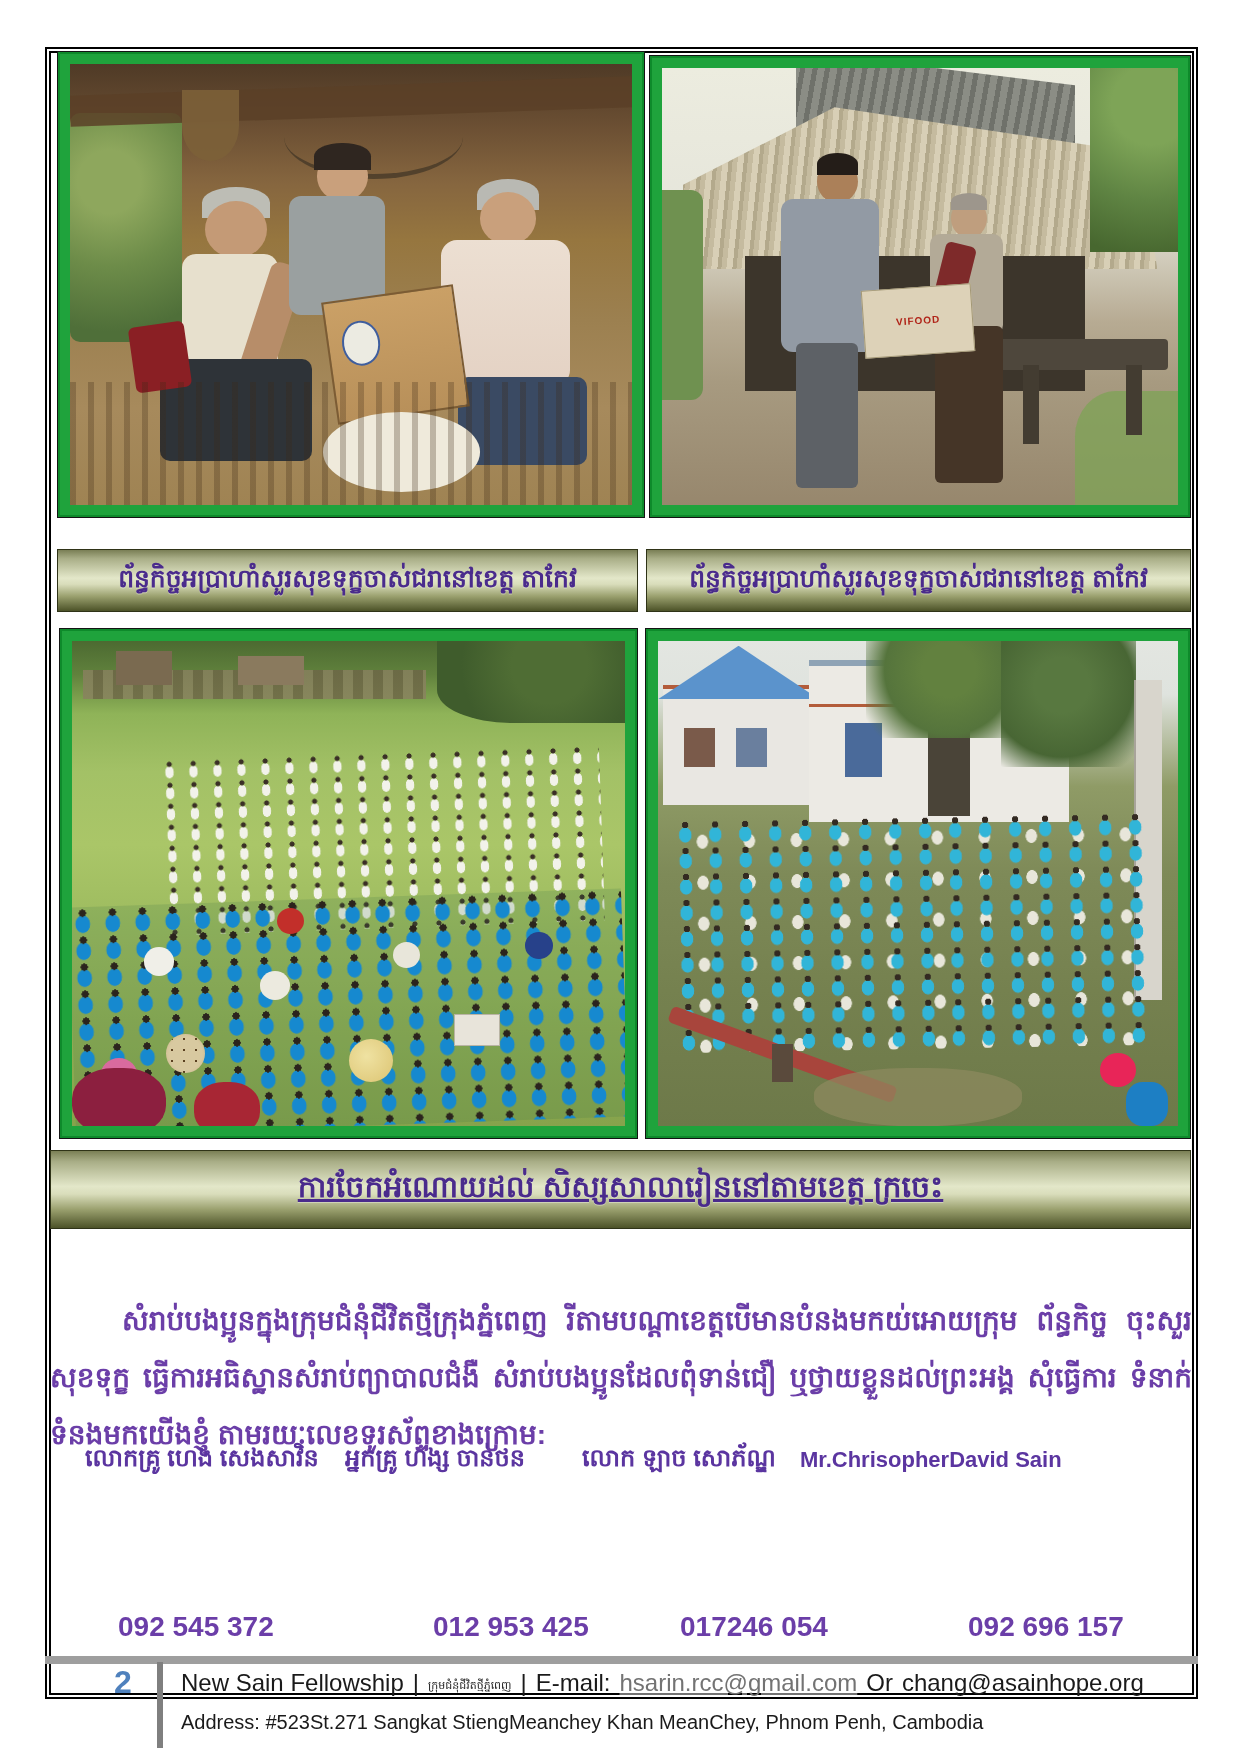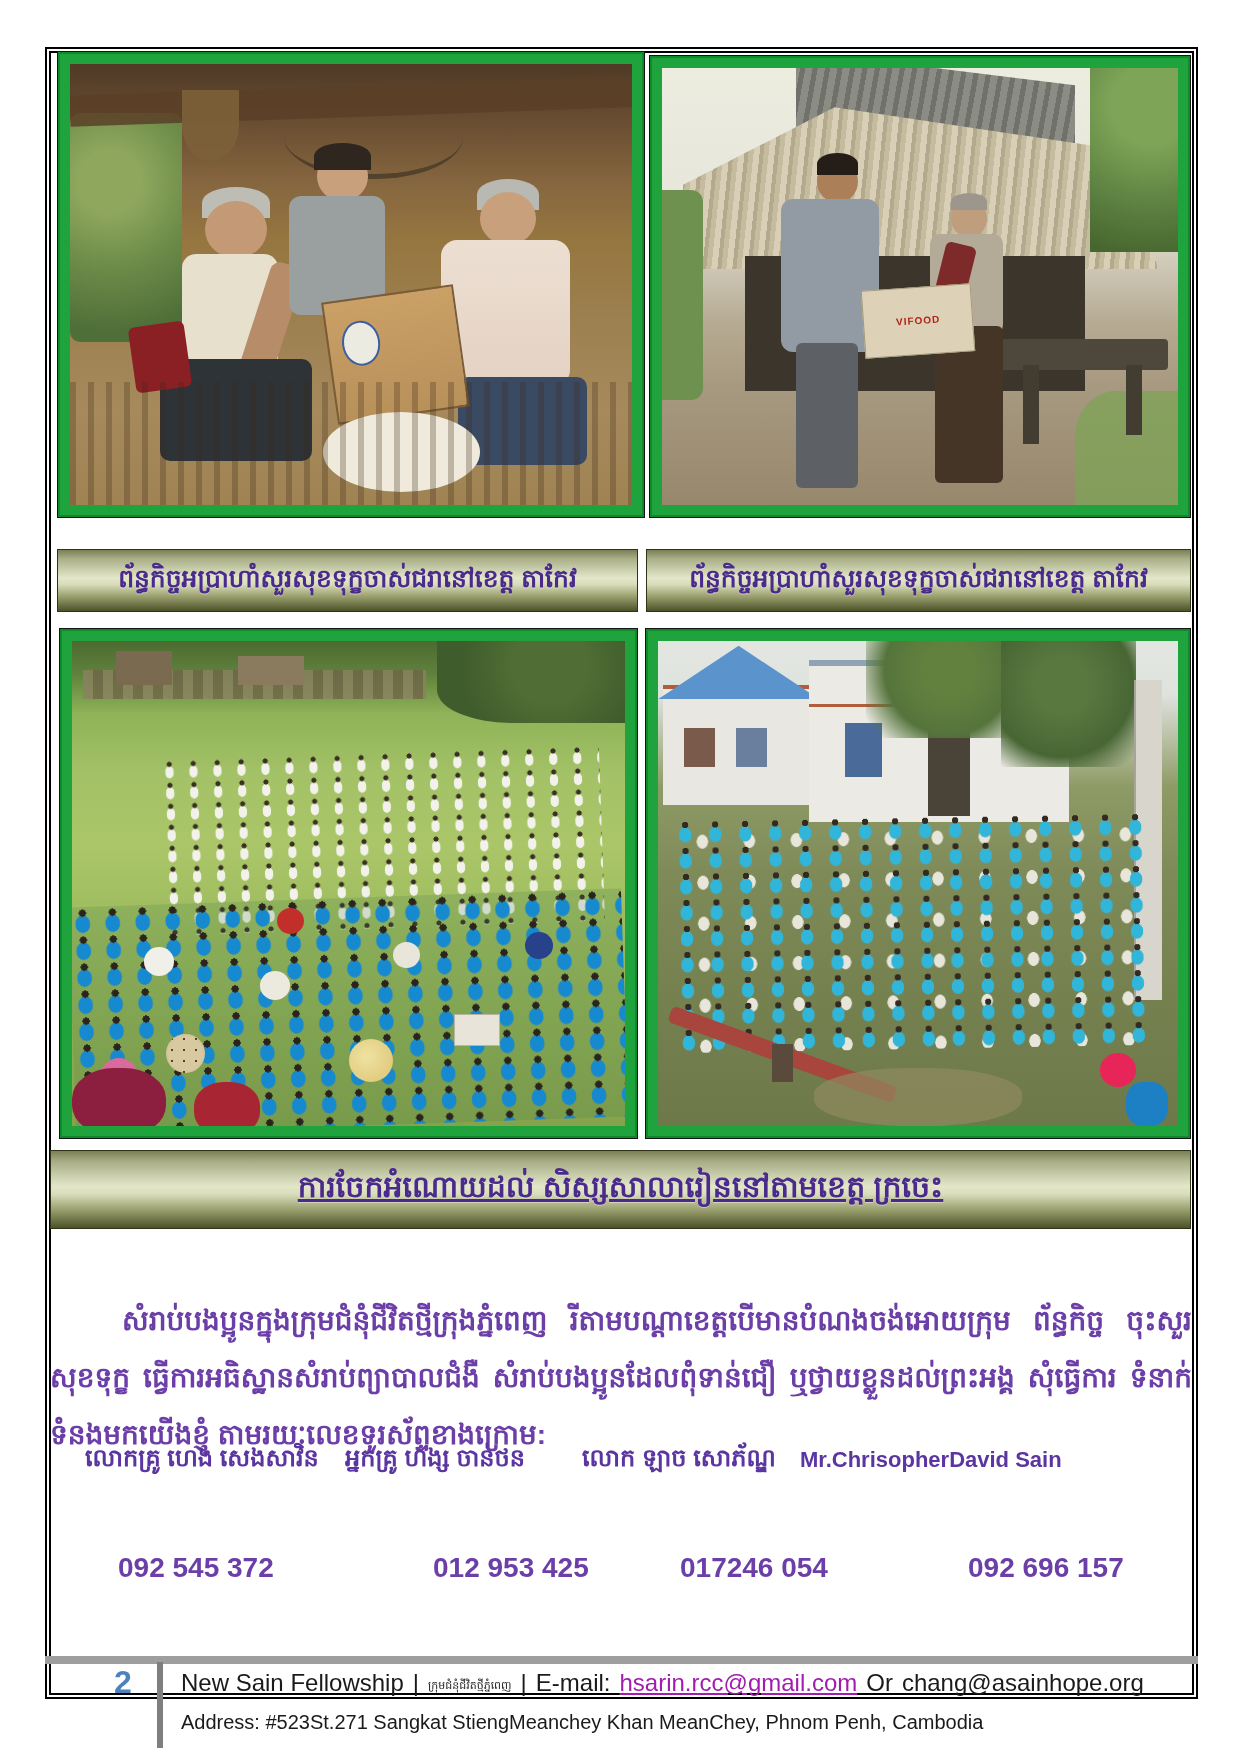--- a/index.html
+++ b/index.html
@@ -19,28 +19,28 @@
   .banner-small{font-size:25px;}
   .banner-large{font-size:30px;text-decoration:underline;}
   .heading{position:absolute;left:57px;top:1233px;font-size:40px;font-weight:bold;
            color:#4f2b9a;text-decoration:underline;text-decoration-thickness:3px;
            text-underline-offset:7px;}
   .paragraph{position:absolute;left:50px;top:1292px;width:1142px;height:186px;
              font-size:28px;line-height:57px;font-weight:bold;color:#6b3ea8;
              text-align:justify;text-indent:72px;overflow:hidden;}
   .kh-name{position:absolute;top:1443px;font-size:24px;font-weight:bold;color:#5b35a0;white-space:nowrap;}
   .en-name{position:absolute;top:1447px;font-size:22px;font-weight:bold;color:#5b35a0;white-space:nowrap;}
-  .phone{position:absolute;top:1552px;font-size:28px;font-weight:bold;color:#6b3ea8;white-space:nowrap;}
+  .phone{position:absolute;top:1611px;font-size:28px;font-weight:bold;color:#6b3ea8;white-space:nowrap;}
   .f-grayband{position:absolute;left:45px;top:1656px;width:1153px;height:8px;background:#9e9e9e;}
   .f-num{position:absolute;left:114px;top:1664px;font-size:32px;font-weight:bold;color:#4f81bd;}
   .f-vbar{position:absolute;left:157px;top:1662px;width:6px;height:86px;background:#7f7f7f;}
   .f-line1{position:absolute;left:181px;top:1669px;display:flex;align-items:center;gap:9px;
            font-size:24px;color:#1a1a1a;white-space:nowrap;}
   .f-line1 .khm-small{font-size:11px;margin-top:5px;color:#1a1a1a;}
-  .f-line1 a{color:#a21caf;text-decoration:underline;}
+  .f-line1 a{color:#737373;text-decoration:underline;}
   .f-line2{position:absolute;left:181px;top:1711px;font-size:20px;color:#1a1a1a;white-space:nowrap;}
   .vifood{display:flex;align-items:center;justify-content:center;height:100%;
           font-size:10px;font-weight:bold;letter-spacing:1px;color:#b02418;}
 </style>
 </head>
 <body>
 
 <div class="canvas">
 
   <div class="page-frame"></div>
@@ -147,21 +147,21 @@
       <div class="abs" style="right:8%;bottom:8%;width:7%;height:7%;background:#e82558;border-radius:50%;"></div>
       <div class="abs" style="right:2%;bottom:0;width:8%;height:9%;background:#1d7fc4;border-radius:40%;"></div>
     </div>
   </div>
 
   <div class="banner banner-large" style="left:50px;top:1150px;width:1141px;height:79px;">
     <span>ការចែកអំណោយដល់ សិស្សសាលារៀននៅតាមខេត្ត ក្រចេះ</span>
   </div>
 
 
-  <div class="paragraph">សំរាប់បងប្អូនក្នុងក្រុមជំនុំជីវិតថ្មីក្រុងភ្នំពេញ រីតាមបណ្ដាខេត្តបើមានបំណងចង់អោយក្រុម ព័ន្ធកិច្ច ចុះសួរសុខទុក្ខ ធ្វើការអធិស្ឋានសំរាប់ព្យាបាលជំងឺ សំរាប់បងប្អូនដែលពុំទាន់ជឿ ឬថ្វាយខ្លួនដល់ព្រះអង្គ សុំធ្វើការ ទំនាក់ទំនងមកយើងខ្ញុំ តាមរយៈលេខទូរស័ព្ទខាងក្រោម:</div>
+  <div class="paragraph">សំរាប់បងប្អូនក្នុងក្រុមជំនុំជីវិតថ្មីក្រុងភ្នំពេញ រីតាមបណ្ដាខេត្តបើមានបំនងមកយ់អោយក្រុម ព័ន្ធកិច្ច ចុះសួរសុខទុក្ខ ធ្វើការអធិស្ឋានសំរាប់ព្យាបាលជំងឺ សំរាប់បងប្អូនដែលពុំទាន់ជឿ ឬថ្វាយខ្លួនដល់ព្រះអង្គ សុំធ្វើការ ទំនាក់ទំនងមកយើងខ្ញុំ តាមរយៈលេខទូរស័ព្ទខាងក្រោម:</div>
 
   <span class="kh-name" style="left:85px;">លោកគ្រូ ហេង សេងសាវិន</span>
   <span class="kh-name" style="left:345px;">អ្នកគ្រូ ហង្ស ចាន់ថន</span>
   <span class="kh-name" style="left:582px;">លោក ឡាច សោភ័ណ្ឌ</span>
   <span class="en-name" style="left:800px;">Mr.ChrisopherDavid Sain</span>
 
   <span class="phone" style="left:118px;">092 545 372</span>
   <span class="phone" style="left:433px;">012 953 425</span>
   <span class="phone" style="left:680px;">017246 054</span>
   <span class="phone" style="left:968px;">092 696 157</span>

